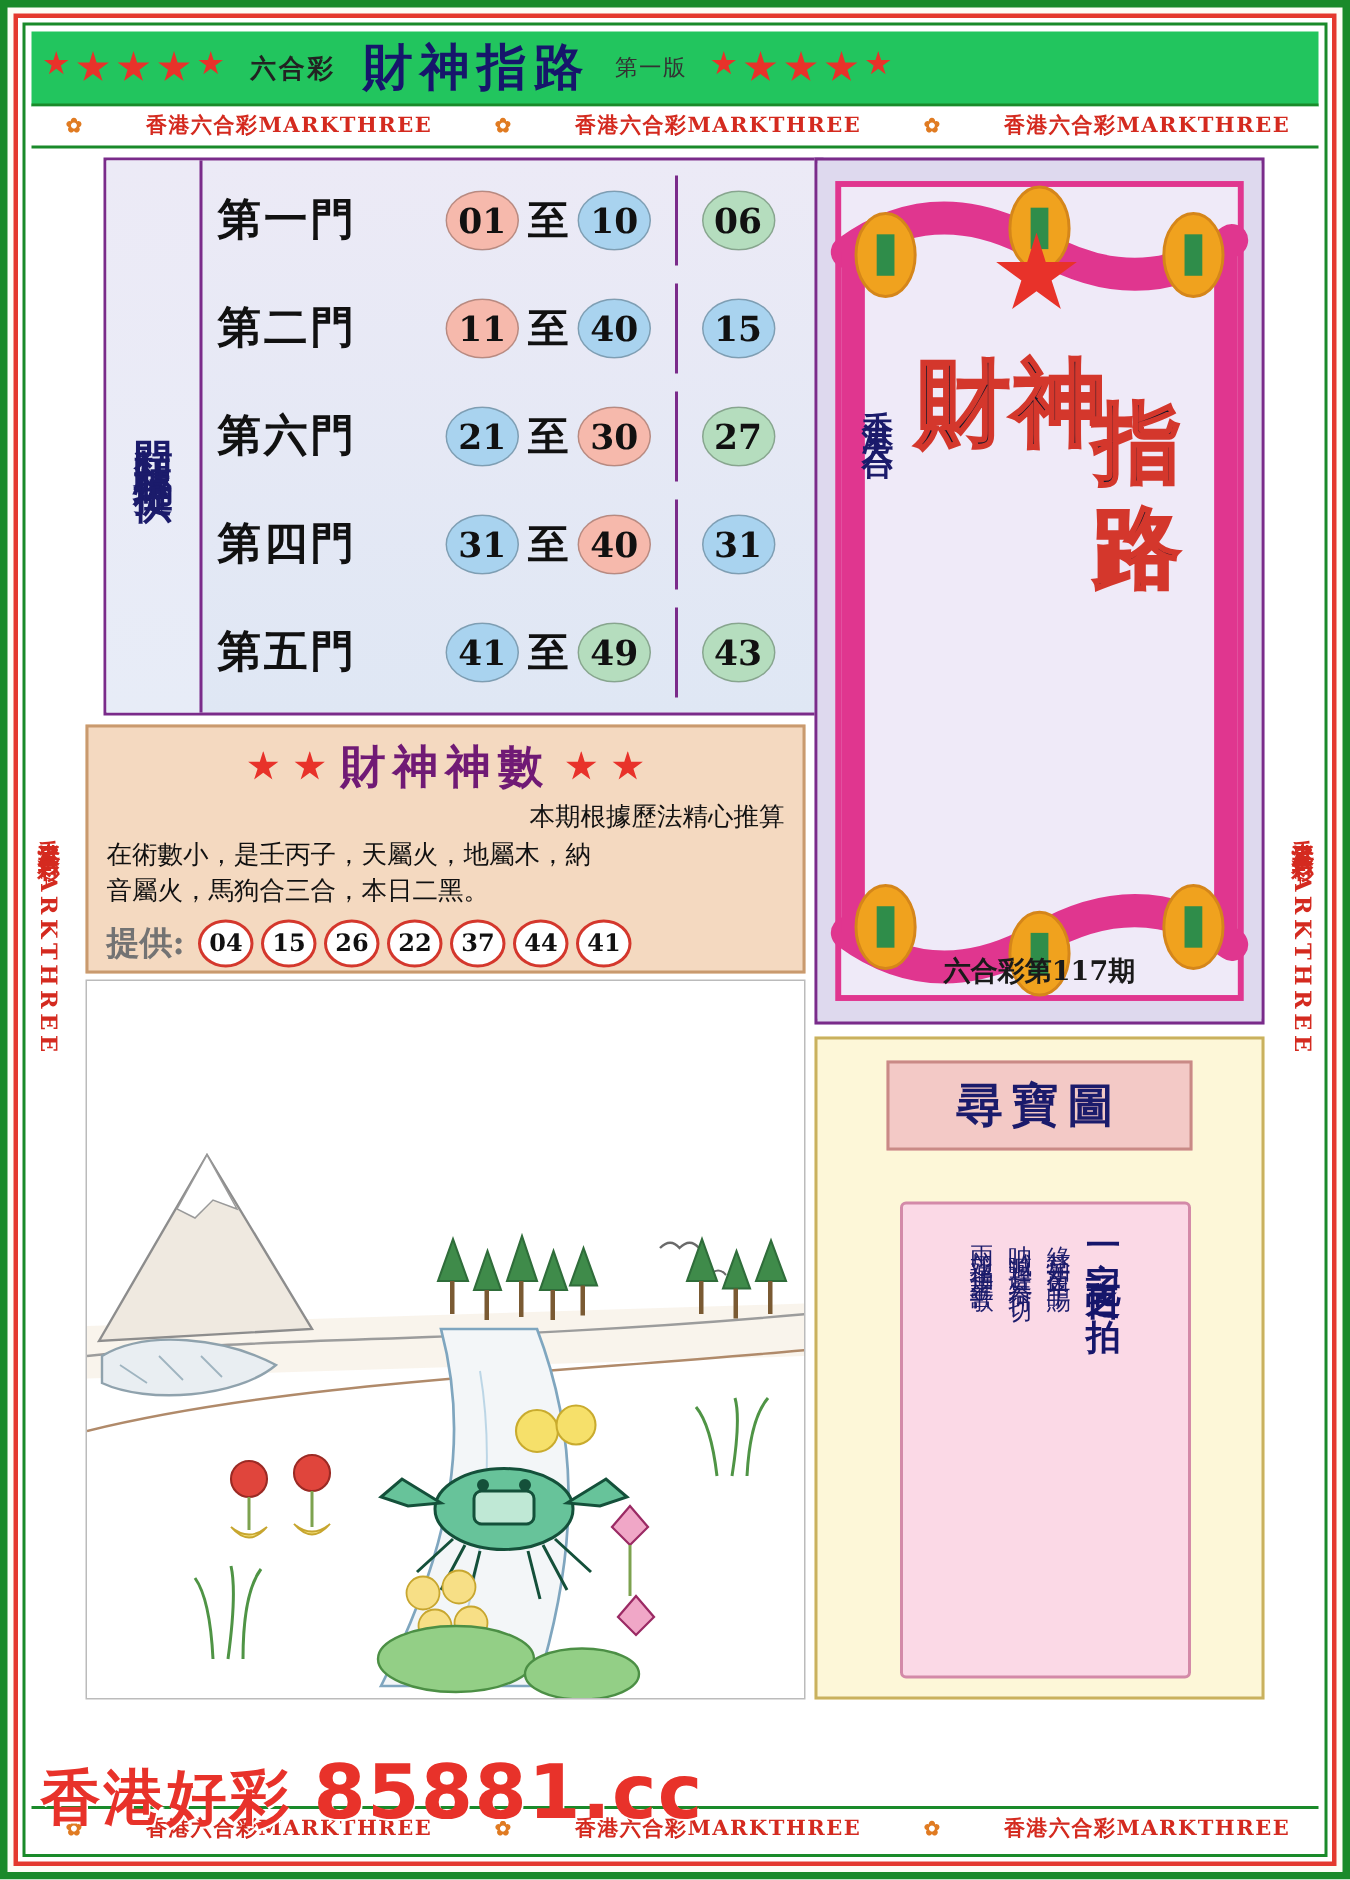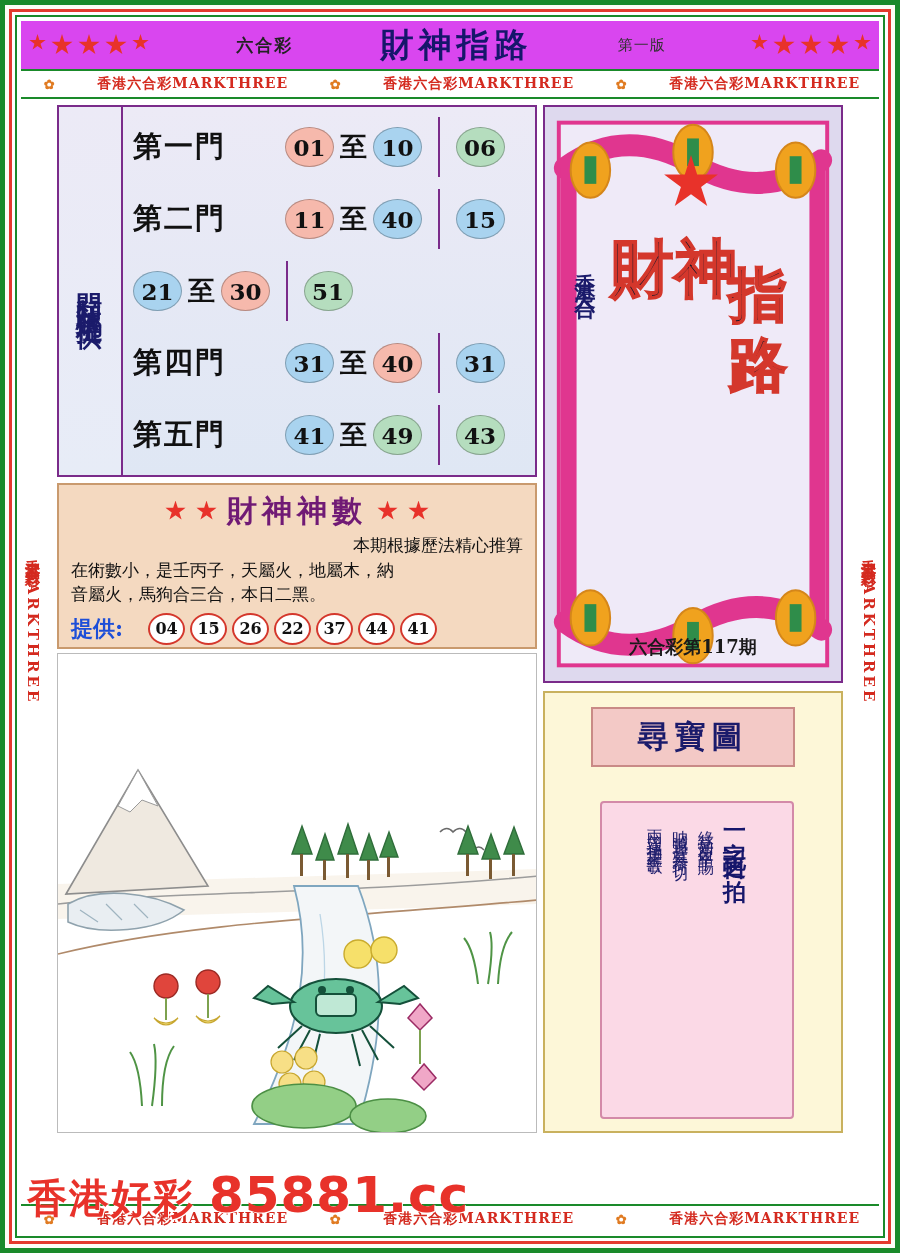--- a/index.html
+++ b/index.html
@@ -37,23 +37,23 @@
   .side.right{right:12px;}
   .side .vtext{
     writing-mode:vertical-rl;
     font-family:"DejaVu Serif","Liberation Serif",serif;
     font-size:15px;letter-spacing:3px;color:#d42a1f;font-weight:bold;
     white-space:nowrap;
   }
   
   .titlebar{
     position:absolute;left:16px;right:16px;top:16px;height:48px;
-    background:#d946ef;
+    background:#22c55e;
     border-bottom:2px solid #1a8a2a;
-    display:flex;align-items:center;justify-content:space-between;
+    display:flex;align-items:center;justify-content:flex-start;
   }
   .stars{display:flex;gap:5px;margin:0 8px;}
   .star{
     width:22px;height:22px;display:inline-block;
     background:#e8322a;
     clip-path:polygon(50% 0%,61% 35%,98% 35%,68% 57%,79% 91%,50% 70%,21% 91%,32% 57%,2% 35%,39% 35%);
   }
   .star.sm{width:17px;height:17px;}
   .t-small{
     font-family:"DejaVu Serif","Liberation Serif",serif;
@@ -79,21 +79,21 @@
   }
   .marquee.top{top:66px;border-bottom:2px solid #1a8a2a;}
   .marquee.bottom{bottom:16px;border-top:2px solid #1a8a2a;}
   .clover{color:#e07b22;font-size:13px;margin:0 4px;}
   
   .content{
     position:absolute;left:46px;top:96px;right:46px;bottom:70px;
   }
   
   .gates{
-    position:absolute;left:6px;top:4px;width:480px;height:372px;
+    position:absolute;left:18px;top:4px;width:480px;height:372px;
     background:linear-gradient(180deg,#eceaf6 0%,#dfe7f4 100%);
     border:2px solid #7a2b8a;
     box-sizing:border-box;
     display:flex;
   }
   .gates-label{
     width:62px;border-right:2px solid #7a2b8a;
     display:flex;align-items:center;justify-content:center;
     background:linear-gradient(180deg,#eceaf6,#e7ecf7);
   }
@@ -150,21 +150,21 @@
   .shensu-text{
     font-family:"DejaVu Serif","Liberation Serif",serif;
     font-size:17px;color:#111;line-height:1.45;text-align:justify;padding:0 4px;
   }
   .shensu-text .ln1{text-align:right;}
   .shensu-nums{
     display:flex;align-items:center;gap:5px;margin-top:6px;padding-left:4px;
   }
   .shensu-nums .lbl{
     font-family:"DejaVu Serif","Liberation Serif",serif;
-    font-size:22px;font-weight:bold;color:#1d4ed8;margin-right:20px;
+    font-size:22px;font-weight:bold;color:#737373;margin-right:4px;
   }
   .nball{
     width:33px;height:28px;border-radius:50%;
     border:2px solid #d4372c;background:#fff;
     display:flex;align-items:center;justify-content:center;
     font-family:"DejaVu Serif","Liberation Serif",serif;
     font-size:16px;font-weight:bold;color:#111;
   }
   
   .picture{
@@ -310,26 +310,27 @@
           <span class="ball b-red">11</span>
           <span class="zhi">至</span>
           <span class="ball b-blue">40</span>
           <span class="gsep"></span>
           <span class="gend">
               <span class="ball b-blue">15</span>
             </span>
         </div>
 
         <div class="grow">
+          <span class="gname">第六門</span>
           <span class="ball b-blue">21</span>
           <span class="zhi">至</span>
           <span class="ball b-red">30</span>
           <span class="gsep"></span>
           <span class="gend">
-              <span class="ball b-green">51</span>
+              <span class="ball b-green">27</span>
             </span>
         </div>
 
         <div class="grow">
           <span class="gname">第四門</span>
           <span class="ball b-blue">31</span>
           <span class="zhi">至</span>
           <span class="ball b-red">40</span>
           <span class="gsep"></span>
           <span class="gend">

